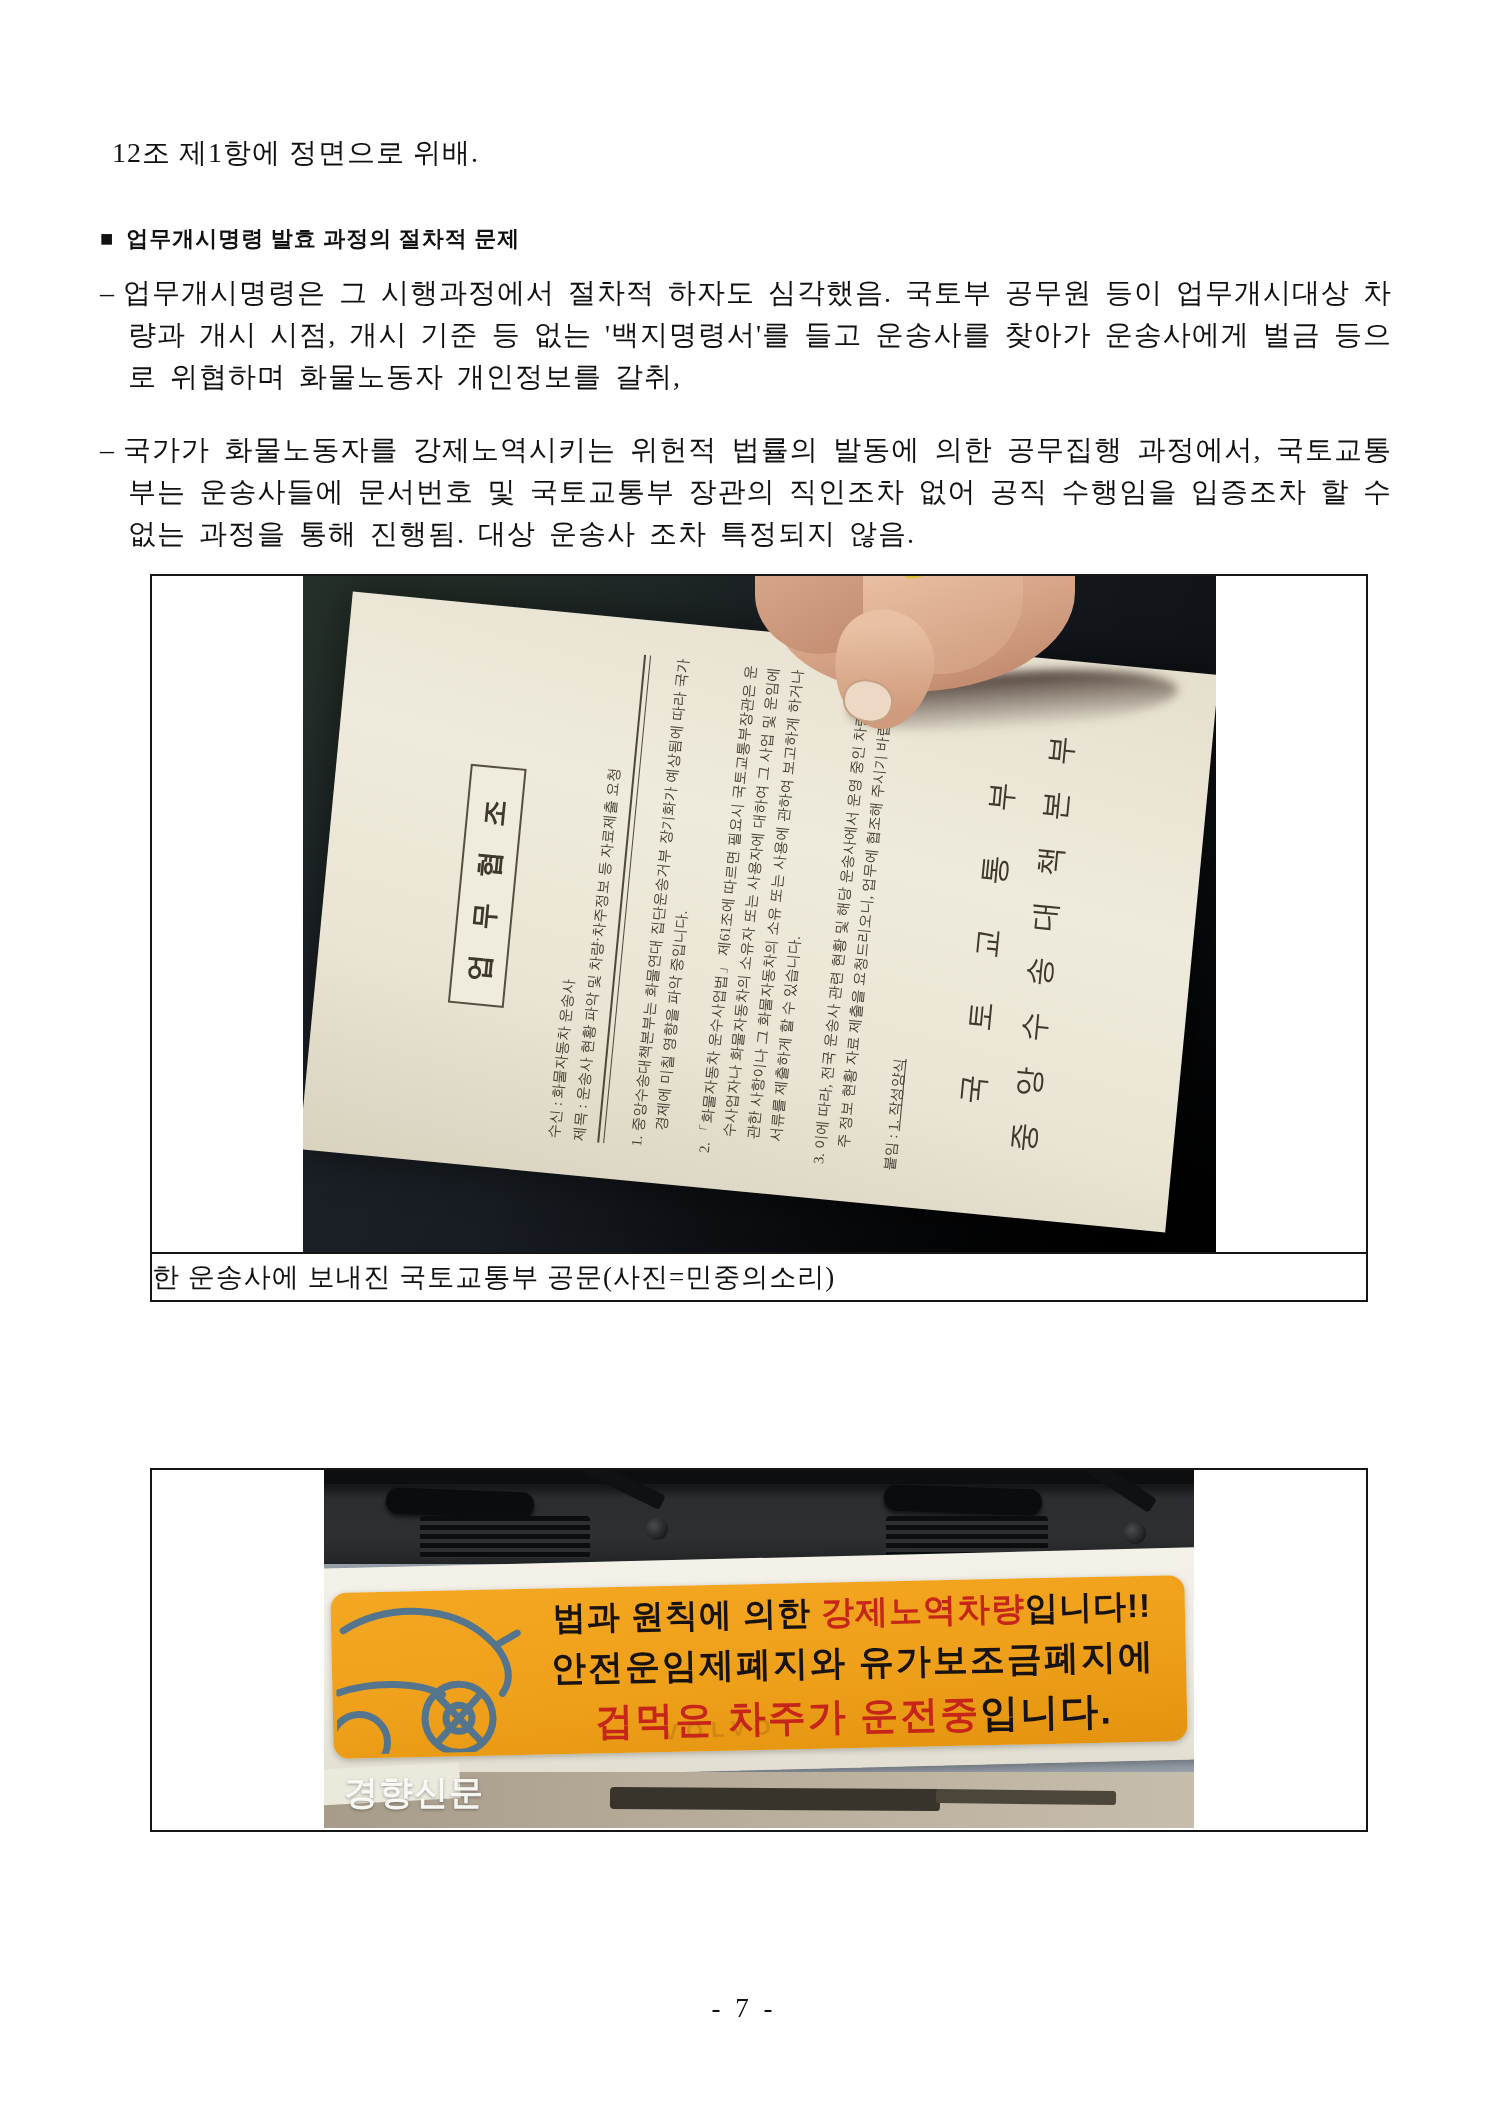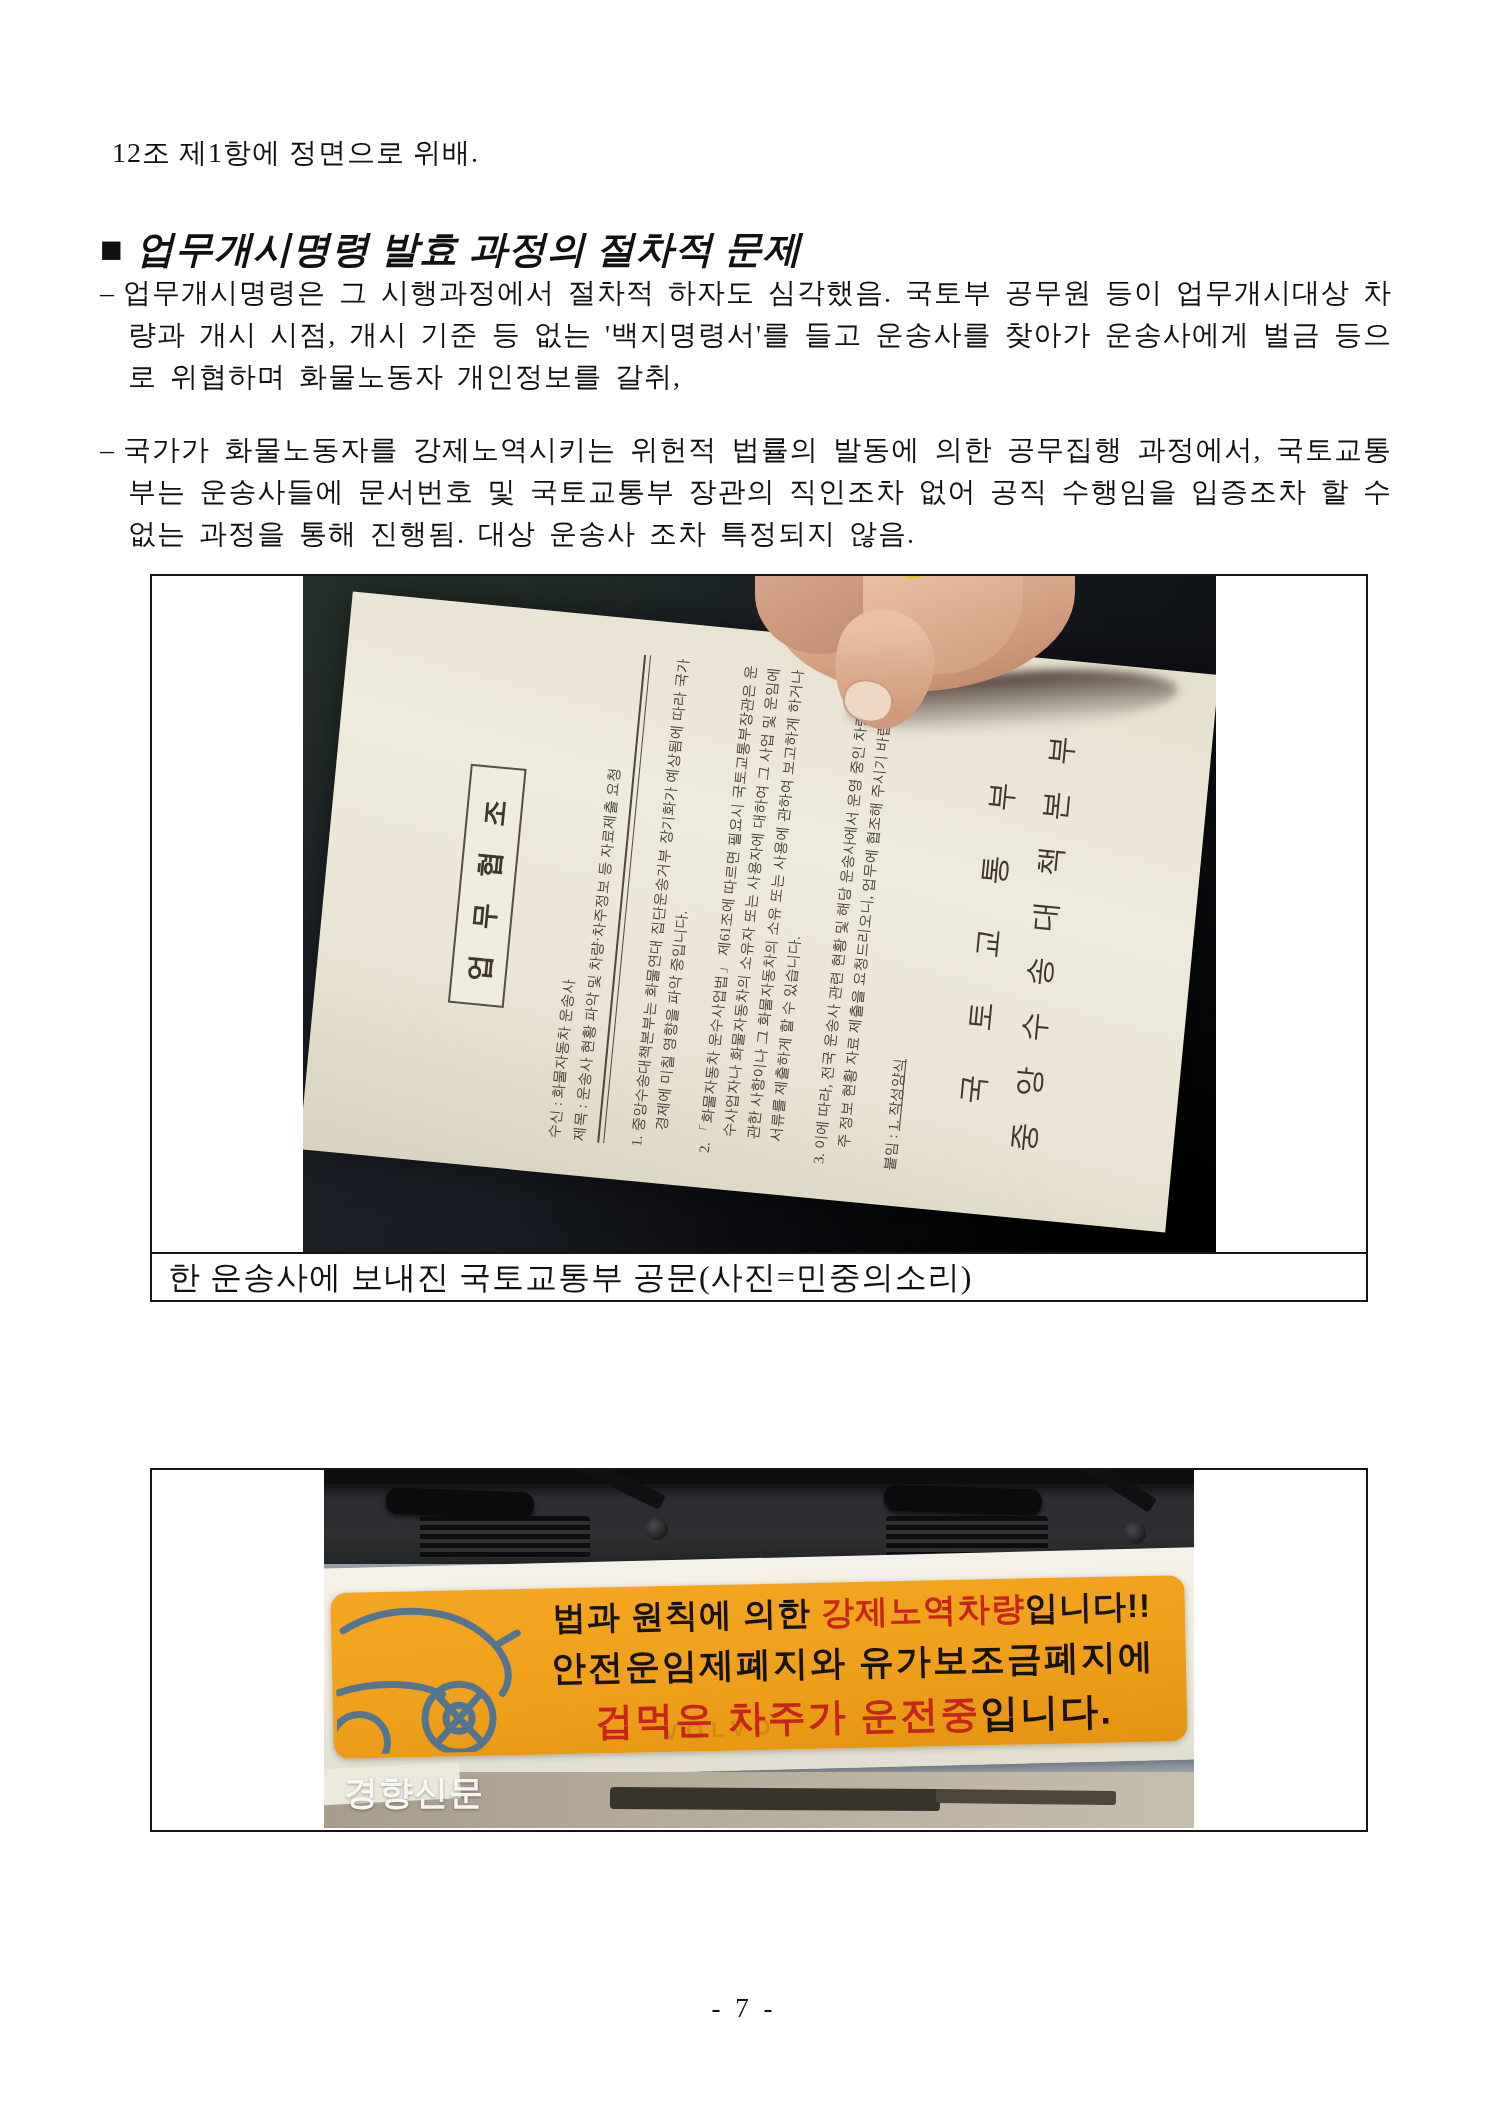--- a/index.html
+++ b/index.html
@@ -3,21 +3,21 @@
 <meta charset="utf-8">
 <style>
   html,body{margin:0;padding:0;background:#888;}
   .page{
     position:relative;width:1488px;height:2105px;margin:0 auto;
     background:#ffffff;overflow:hidden;
     font-family:"Liberation Serif","DejaVu Serif",serif;color:#111;
   }
   
   .intro-line{position:absolute;left:104px;top:134px;font-size:28px;letter-spacing:1px;margin-left:8px;}
-  .section-heading{position:absolute;left:100px;top:224px;font-size:38px;font-weight:bold;letter-spacing:1px;font-style:italic;}
+  .section-heading{position:absolute;left:100px;top:224px;font-size:22px;font-weight:bold;letter-spacing:1px;}
   .section-heading .sq{margin-right:12px;}
   .para{
     position:absolute;left:100px;width:1292px;
     font-size:28px;line-height:42px;letter-spacing:1px;word-spacing:5px;
     text-align:justify;padding-left:28px;text-indent:-28px;box-sizing:border-box;
   }
   .para .dash{margin-right:8px;}
   .para1{top:272px;}
   .para2{top:429px;}
   .para3{top:1316px;}
@@ -25,21 +25,21 @@
 
   
   .figure{position:absolute;left:150px;width:1218px;border:2px solid #151515;background:#fff;box-sizing:border-box;}
   .figure1{top:574px;}
   .figure2{top:1468px;}
   .photo-row{display:flex;justify-content:center;align-items:flex-start;}
   .figure1 .photo-row{height:676px;}
   .figure2 .photo-row{height:360px;}
   .figure-caption{
     border-top:2px solid #151515;height:46px;line-height:46px;
-    font-size:32px;letter-spacing:1px;padding-left:16px;
+    font-size:27px;letter-spacing:1px;
   }
 
   
   .photo1{
     position:relative;width:913px;height:676px;overflow:hidden;flex:0 0 auto;
     background:
       radial-gradient(ellipse at 10% 6%, #263229 0%, rgba(20,25,22,0) 40%),
       radial-gradient(ellipse at 90% 95%, #000 0%, rgba(0,0,0,0) 55%),
       linear-gradient(115deg,#20262d 0%,#171b21 45%,#0b0d10 100%);
   }

